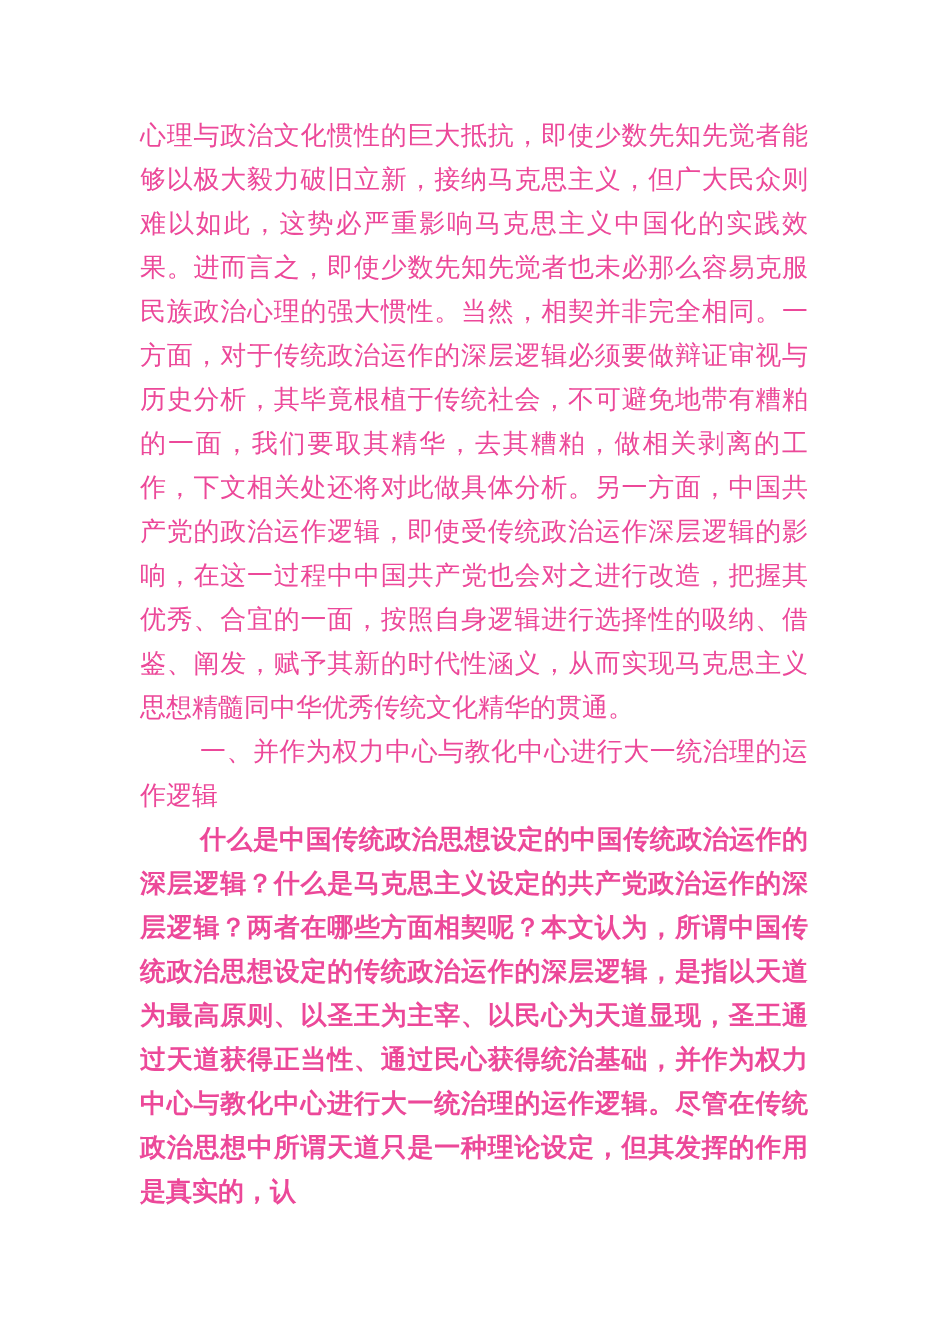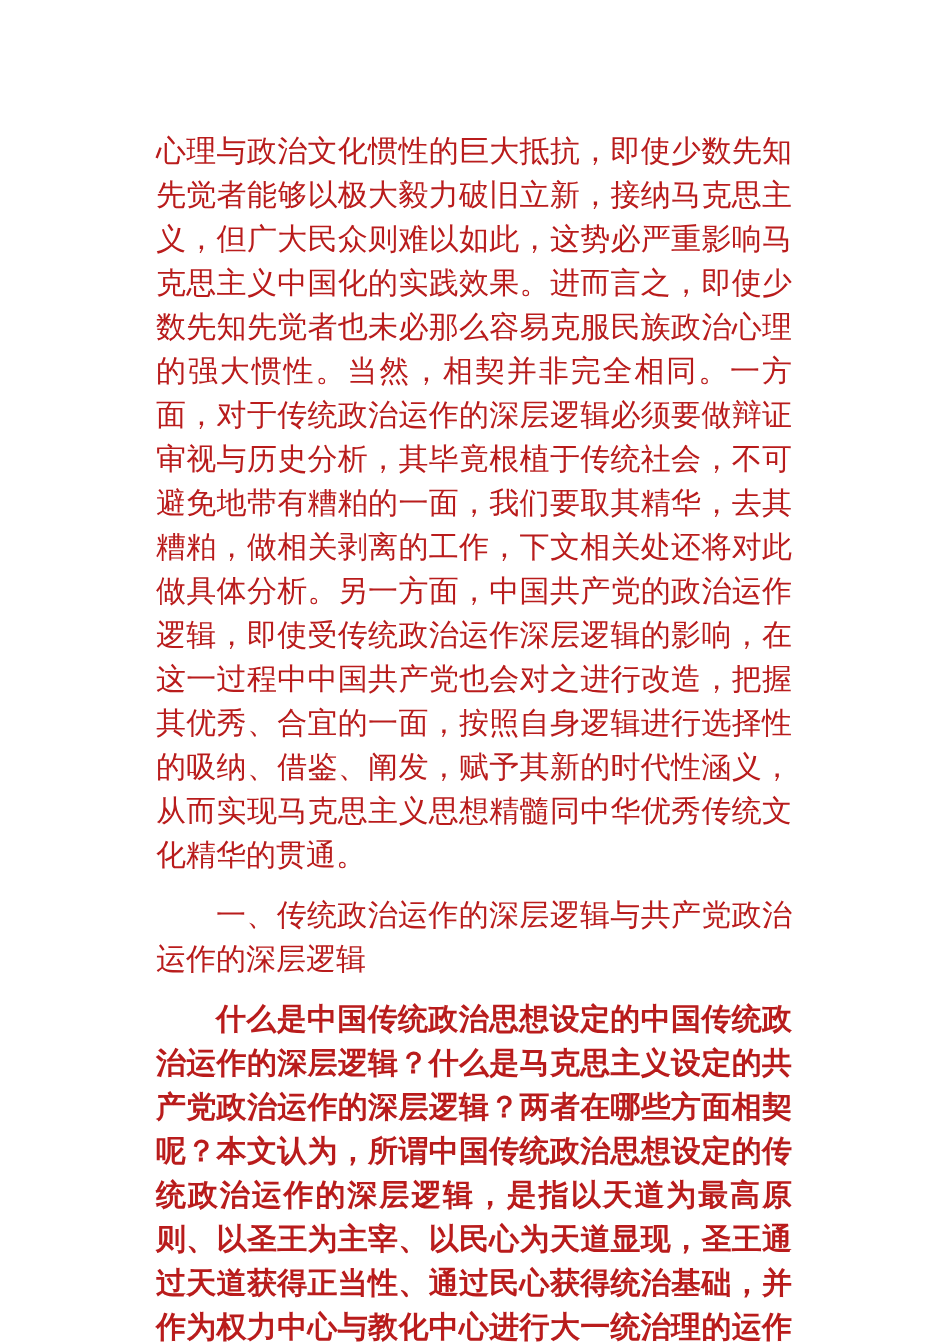--- a/index.html
+++ b/index.html
@@ -22,27 +22,27 @@
     position: absolute;
     left: 140px;
     top: 113px;
     width: 668px;
   }
 
   
   .para,
   .heading {
     font-family: "DejaVu Serif", "Liberation Serif", serif;
-    font-size: 30px;
+    font-size: 26px;
     line-height: 44px;
-    color: #b91c1c;
+    color: #ec4899;
     text-align: justify;
     text-justify: inter-character;
     text-align-last: left;
-    margin: 16px;
+    margin: 0;
     padding: 0;
     letter-spacing: 0;
     word-break: break-all;
     overflow-wrap: anywhere;
     font-weight: normal;
     -webkit-font-smoothing: antialiased;
   }
 
   
   .para.continued {
@@ -61,18 +61,18 @@
   }
 </style>
 </head>
 <body>
 
 <div class="page">
   <div class="text-column">
 
     <p class="para continued">心理与政治文化惯性的巨大抵抗，即使少数先知先觉者能够以极大毅力破旧立新，接纳马克思主义，但广大民众则难以如此，这势必严重影响马克思主义中国化的实践效果。进而言之，即使少数先知先觉者也未必那么容易克服民族政治心理的强大惯性。当然，相契并非完全相同。一方面，对于传统政治运作的深层逻辑必须要做辩证审视与历史分析，其毕竟根植于传统社会，不可避免地带有糟粕的一面，我们要取其精华，去其糟粕，做相关剥离的工作，下文相关处还将对此做具体分析。另一方面，中国共产党的政治运作逻辑，即使受传统政治运作深层逻辑的影响，在这一过程中中国共产党也会对之进行改造，把握其优秀、合宜的一面，按照自身逻辑进行选择性的吸纳、借鉴、阐发，赋予其新的时代性涵义，从而实现马克思主义思想精髓同中华优秀传统文化精华的贯通。</p>
 
-    <h2 class="heading">一、传统政治运作的深层逻辑与共产党政治运作的深层逻辑</h2>
+    <h2 class="heading">一、并作为权力中心与教化中心进行大一统治理的运作逻辑</h2>
 
     <p class="para indent">什么是中国传统政治思想设定的中国传统政治运作的深层逻辑？什么是马克思主义设定的共产党政治运作的深层逻辑？两者在哪些方面相契呢？本文认为，所谓中国传统政治思想设定的传统政治运作的深层逻辑，是指以天道为最高原则、以圣王为主宰、以民心为天道显现，圣王通过天道获得正当性、通过民心获得统治基础，并作为权力中心与教化中心进行大一统治理的运作逻辑。尽管在传统政治思想中所谓天道只是一种理论设定，但其发挥的作用是真实的，认</p>
 
   </div>
 </div>
 
 </body></html>

